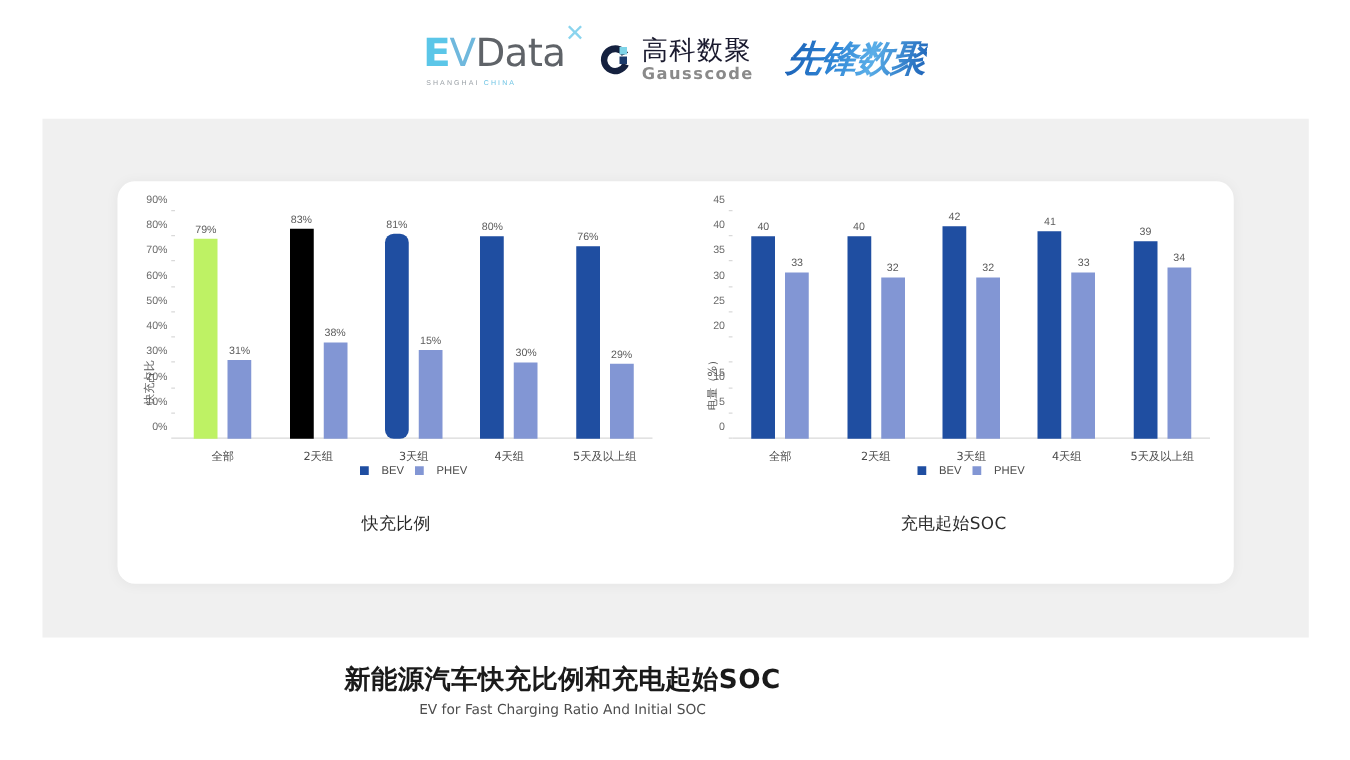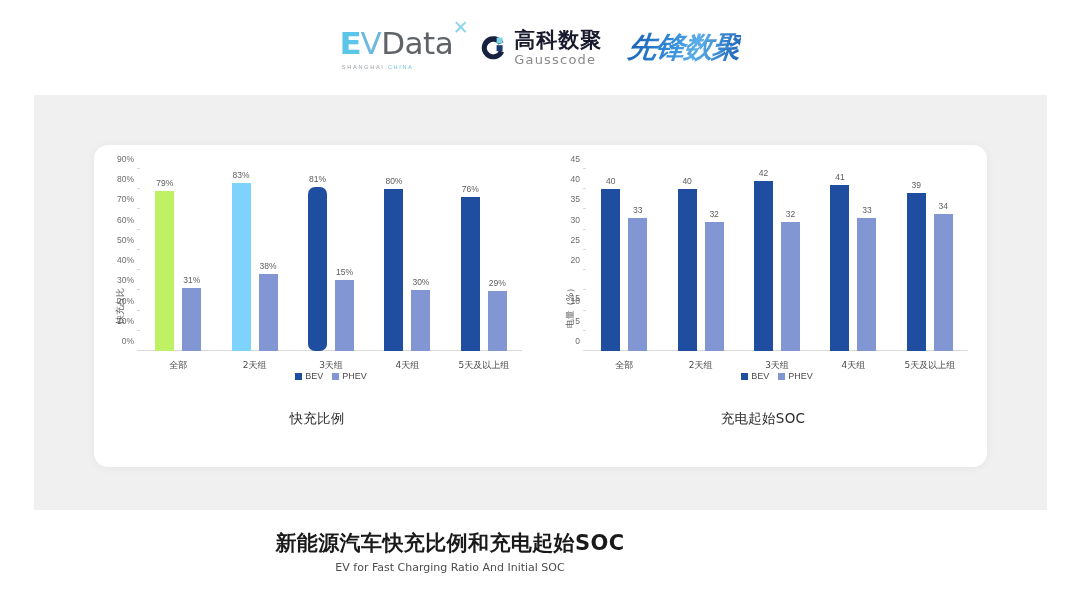--- a/index.html
+++ b/index.html
@@ -54,28 +54,29 @@
     font-size: 5.6px; letter-spacing: 1.7px;
     margin-top: 3px; margin-left: 2px;
   }
   .sub-sh { color: #9aa0a6; }
   .sub-cn { color: #6fc4e4; }
 
   .logo-gauss { display: flex; align-items: center; gap: 7px; }
   .gauss-mark { width: 28px; height: 28px; position: relative; }
   .gauss-text { display: flex; flex-direction: column; line-height: 1; }
   .gauss-cn {
-    font-size: 21px; font-weight: 700; color: #1a1a2e;
+    font-size: 21px; font-weight: 400; color: #1a1a2e;
     letter-spacing: 1px;
     font-family: "DejaVu Sans", sans-serif;
   }
   .gauss-en {
     font-size: 13px; color: #8a8a8a; letter-spacing: 1.2px;
     margin-top: 2px;
     font-family: "DejaVu Sans", sans-serif;
+    font-weight: bold;
   }
 
   .logo-xianfeng {
     font-size: 29px; font-weight: 700;
     font-family: "DejaVu Sans", sans-serif;
     letter-spacing: -1px;
     background: linear-gradient(100deg, #1a5fb4 0%, #2f86d6 35%, #5aaee8 60%, #1d63b8 100%);
     -webkit-background-clip: text;
     background-clip: text;
     color: transparent;
@@ -194,21 +195,21 @@
     position: absolute;
     left: 46px; top: 226px;
     width: 382px;
     display: flex;
     justify-content: center;
     align-items: center;
     gap: 9px;
     font-size: 9px;
     color: #4a4a4a;
   }
-  .legend-item { display: flex; align-items: center; gap: 3px; }
+  .legend-item { display: flex; align-items: center; gap: 10px; }
   .legend-swatch { width: 7px; height: 7px; display: inline-block; }
   .legend-bev { background: #1f4ea1; }
   .legend-phev { background: #8296d4; }
 
   .chart-caption {
     position: absolute;
     left: 0; top: 265px;
     width: 100%;
     text-align: center;
     font-size: 13.5px;
@@ -305,21 +306,21 @@
             <div class="group">
               <div class="bar bar-bev" style="height: 159.756px; background: #bef264;">
                 <span class="bar-label">79%</span>
               </div>
               <div class="bar bar-phev" style="height: 62.6889px; background: rgb(130, 150, 212);">
                 <span class="bar-label">31%</span>
               </div>
               <span class="xtick">全部</span>
             </div>
             <div class="group">
-              <div class="bar bar-bev" style="height: 167.844px; background: #7dd3fc;">
+              <div class="bar bar-bev" style="height: 167.844px; background: #000000;">
                 <span class="bar-label">83%</span>
               </div>
               <div class="bar bar-phev" style="height: 76.8444px; background: rgb(130, 150, 212);">
                 <span class="bar-label">38%</span>
               </div>
               <span class="xtick">2天组</span>
             </div>
             <div class="group">
               <div class="bar bar-bev" style="height: 163.8px; background: rgb(31, 78, 161); border-radius: 7px;">
                 <span class="bar-label">81%</span>

